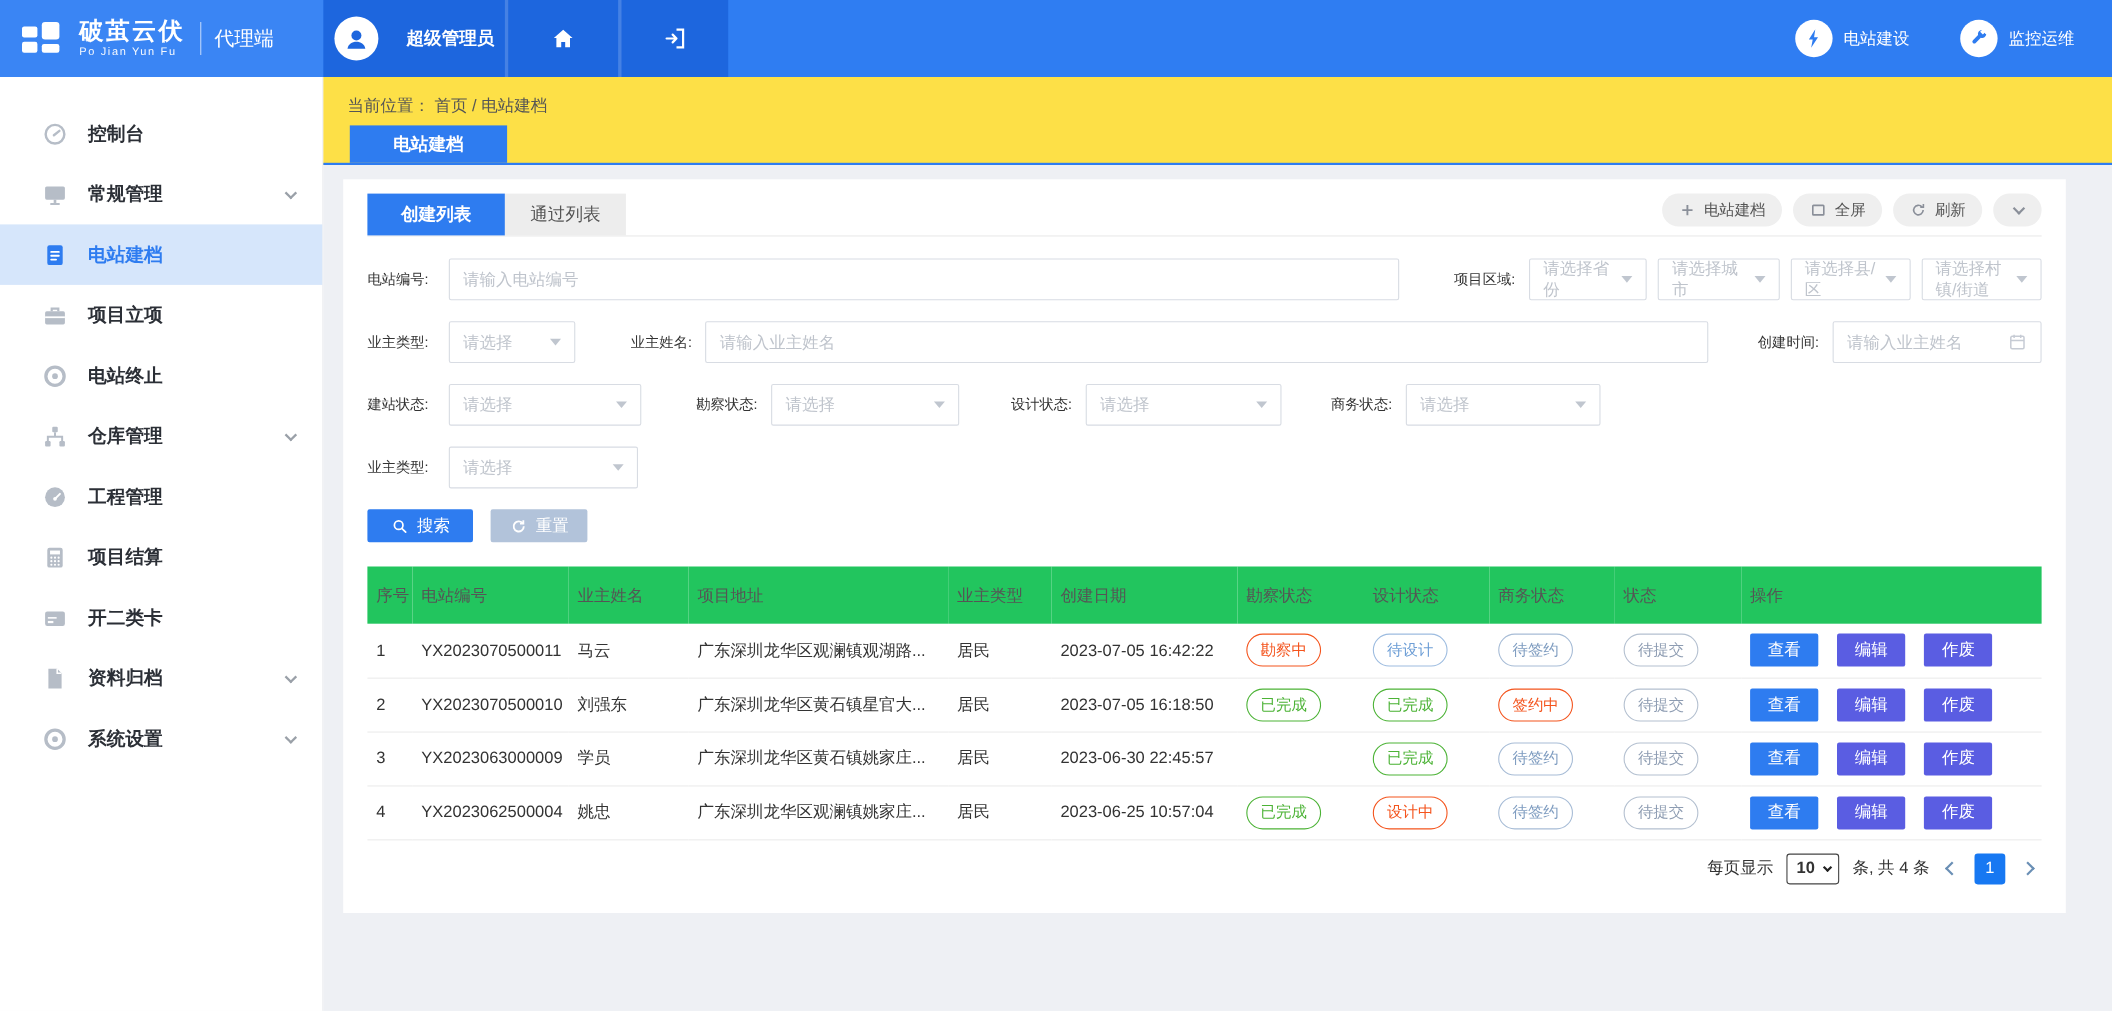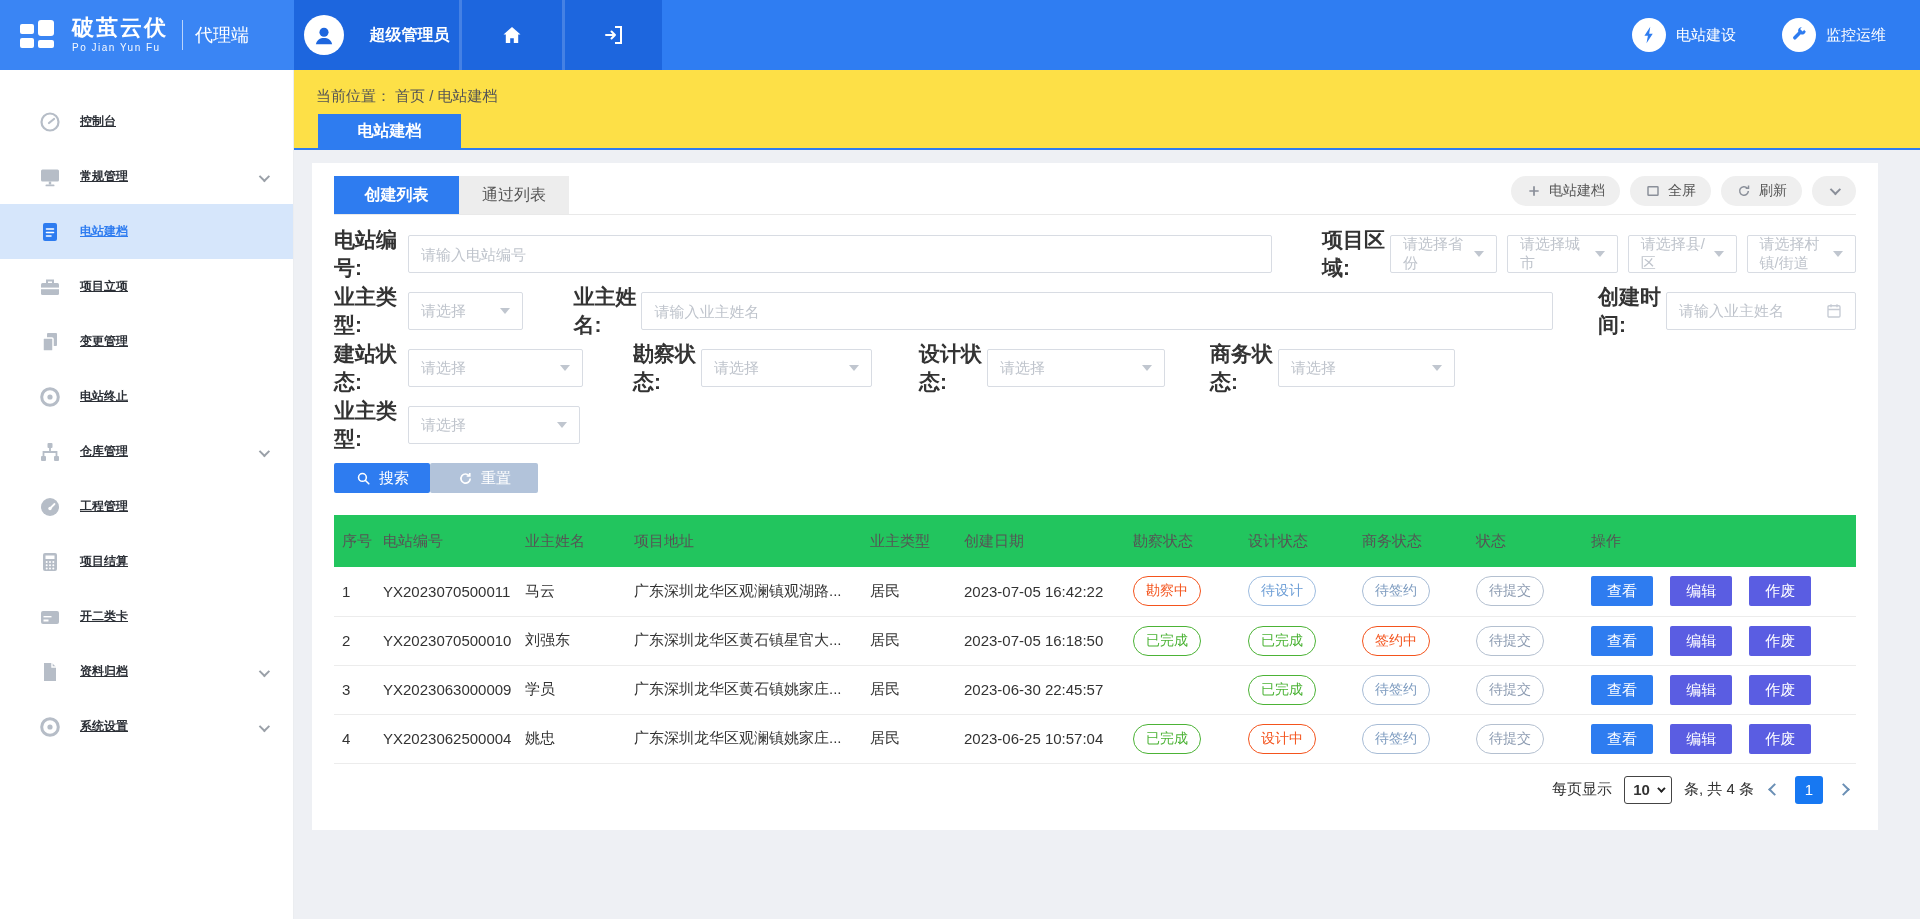--- a/index.html
+++ b/index.html
@@ -26,21 +26,21 @@
   .tb-logout { width:100px; border-left:3px solid rgba(255,255,255,.18); cursor:pointer; }
   .avatar-circle { width:40px; height:40px; border-radius:50%; background:#fff; display:flex; align-items:center; justify-content:center; flex-shrink:0; }
   .tb-username { font-size:16px; font-weight:700; }
   .tb-right { margin-left:auto; display:flex; align-items:center; gap:46px; padding-right:34px; }
   .tb-nav-item { display:flex; align-items:center; gap:10px; font-size:15px; cursor:pointer; }
   .white-circle { width:34px; height:34px; border-radius:50%; background:#fff; display:flex; align-items:center; justify-content:center; }
   
   .sidebar { position:absolute; top:70px; left:0; width:294px; height:849px; background:#fff; border-right:1px solid #ebedf0; padding-top:24px; }
   .side-item { height:55px; display:flex; align-items:center; padding:0 26px 0 38px; cursor:pointer; }
   .side-item .icon { width:24px; height:24px; color:#b6bdc7; flex-shrink:0; }
-  .side-item .lbl { font-size:12px; font-weight:700; color:#2b2f36; margin-left:18px;text-decoration:underline; }
+  .side-item .lbl { font-size:17px; font-weight:700; color:#2b2f36; margin-left:18px; }
   .side-item.active { background:#d6e6fb; }
   .side-item.active .lbl { color:#2e7cf0; }
   .side-item.active .icon { color:#2e7cf0; }
   .side-chv { margin-left:auto; color:#9aa0a8; }
   .chv { display:inline-block; width:8px; height:8px; border-right:2px solid currentColor; border-bottom:2px solid currentColor; }
   .chv.down { transform:rotate(45deg) translateY(-2px); }
   .chv.left { transform:rotate(135deg); }
   .chv.right { transform:rotate(-45deg); }
   
   .content { position:absolute; left:294px; top:70px; width:1626px; height:849px; }
@@ -54,34 +54,34 @@
   .list-tab { height:38px; display:flex; align-items:center; justify-content:center; font-size:16px; cursor:pointer; }
   .list-tab.active { width:125px; background:#2e7cf0; color:#fff; font-weight:700; }
   .list-tab.plain { width:110px; background:#ededed; color:#555; }
   .toolbar { margin-left:auto; display:flex; align-items:center; gap:10px; margin-bottom:8px; }
   .pill { height:30px; border-radius:15px; background:#efefef; color:#555; font-size:14px; display:flex; align-items:center; gap:7px; padding:0 15px; cursor:pointer; }
   .pill .ticon { width:16px; height:16px; color:#8a8f99; }
   .pill.sm { width:44px; justify-content:center; padding:0; color:#8a8f99; }
   
   .filters { padding-top:20px; }
   .f-row { display:flex; align-items:center; height:38px; margin-bottom:19px; }
-  .f-label { font-size:21px; font-weight:700; color:#333; width:74px; flex-shrink:0; }
+  .f-label { font-size:13px; font-weight:400; color:#333; width:74px; flex-shrink:0; }
   .f-label.w64 { width:68px; }
   .ctrl { height:38px; border:1px solid #d8dce3; border-radius:2px; background:#fff; display:flex; align-items:center; padding:0 12px; font-size:15px; color:#bfc4cc; }
   .ctrl.sel { justify-content:space-between; cursor:pointer; }
   .caret { width:0; height:0; border-left:5px solid transparent; border-right:5px solid transparent; border-top:6px solid #c0c6cf; margin-left:8px; }
   input.ctrl { display:block; width:100%; outline:none; }
   input.ctrl::placeholder { color:#bfc4cc; }
   .ml50 { margin-left:50px; } .ml47 { margin-left:47px; } .ml45 { margin-left:45px; }
   .gap10 { margin-left:10px; }
   .w175{width:175px;} .w171{width:171px;} .w177{width:177px;} .w174{width:174px;} .w187{width:187px;} .w178{width:178px;} .w303{width:303px;} .w172{width:172px;}
   .btn-row { display:flex; align-items:center; margin-top:10px; }
   .btn { height:30px; border:none; border-radius:2px; color:#fff; font-size:15px; display:flex; align-items:center; justify-content:center; gap:7px; cursor:pointer; font-family:inherit; }
   .btn-search { width:96px; background:#2e7cf0; }
-  .btn-reset { width:108px; background:#b2c3da; }
+  .btn-reset { width:88px; background:#b2c3da; margin-left:16px; }
   
   table.grid { width:100%; border-collapse:collapse; margin-top:22px; table-layout:fixed; }
   .grid th { background:#22c55e; height:52px; font-size:15px; font-weight:400; color:#555; text-align:left; padding-left:8px; white-space:nowrap; }
   .grid td { height:49px; border-bottom:1px solid #ececec; font-size:15px; color:#333; padding-left:8px; white-space:nowrap; overflow:hidden; text-overflow:ellipsis; }
   .badge { display:inline-block; min-width:64px; text-align:center; padding:5px 12px; border-radius:16px; font-size:14px; border:1px solid; background:#fff; }
   .b-orange { color:#f4541d; border-color:#f4541d; }
   .b-green  { color:#4cb336; border-color:#4cb336; }
   .b-blue   { color:#6d9ed6; border-color:#9dbce0; }
   .b-steel  { color:#7e9cc0; border-color:#a7bcd6; }
   .b-gray   { color:#8d9cb2; border-color:#b4c0d0; }
@@ -188,27 +188,20 @@
 
   <div class="side-item">
     <svg class="icon" viewBox="0 0 24 24">
         <path d="M9 8V5.5h6V8" fill="none" stroke="currentColor" stroke-width="2"></path>
         <rect x="3" y="8" width="18" height="12" rx="1.5" fill="currentColor"></rect>
         <rect x="3" y="12.6" width="18" height="1.6" fill="#fff"></rect>
       </svg>
     <span class="lbl">项目立项</span>
   </div>
 
-  <div class="side-item">
-    <svg class="icon" viewBox="0 0 24 24">
-        <rect x="9" y="3" width="10" height="13" rx="1" fill="currentColor"></rect>
-        <rect x="5" y="8" width="10" height="13" rx="1" fill="currentColor" stroke="#fff" stroke-width="1.5"></rect>
-      </svg>
-    <span class="lbl">变更管理</span>
-  </div>
 
   <div class="side-item">
     <svg class="icon" viewBox="0 0 24 24">
         <circle cx="12" cy="12" r="8.3" fill="none" stroke="currentColor" stroke-width="3"></circle>
         <circle cx="12" cy="12" r="2.6" fill="currentColor"></circle>
       </svg>
     <span class="lbl">电站终止</span>
   </div>
 
   <div class="side-item">

